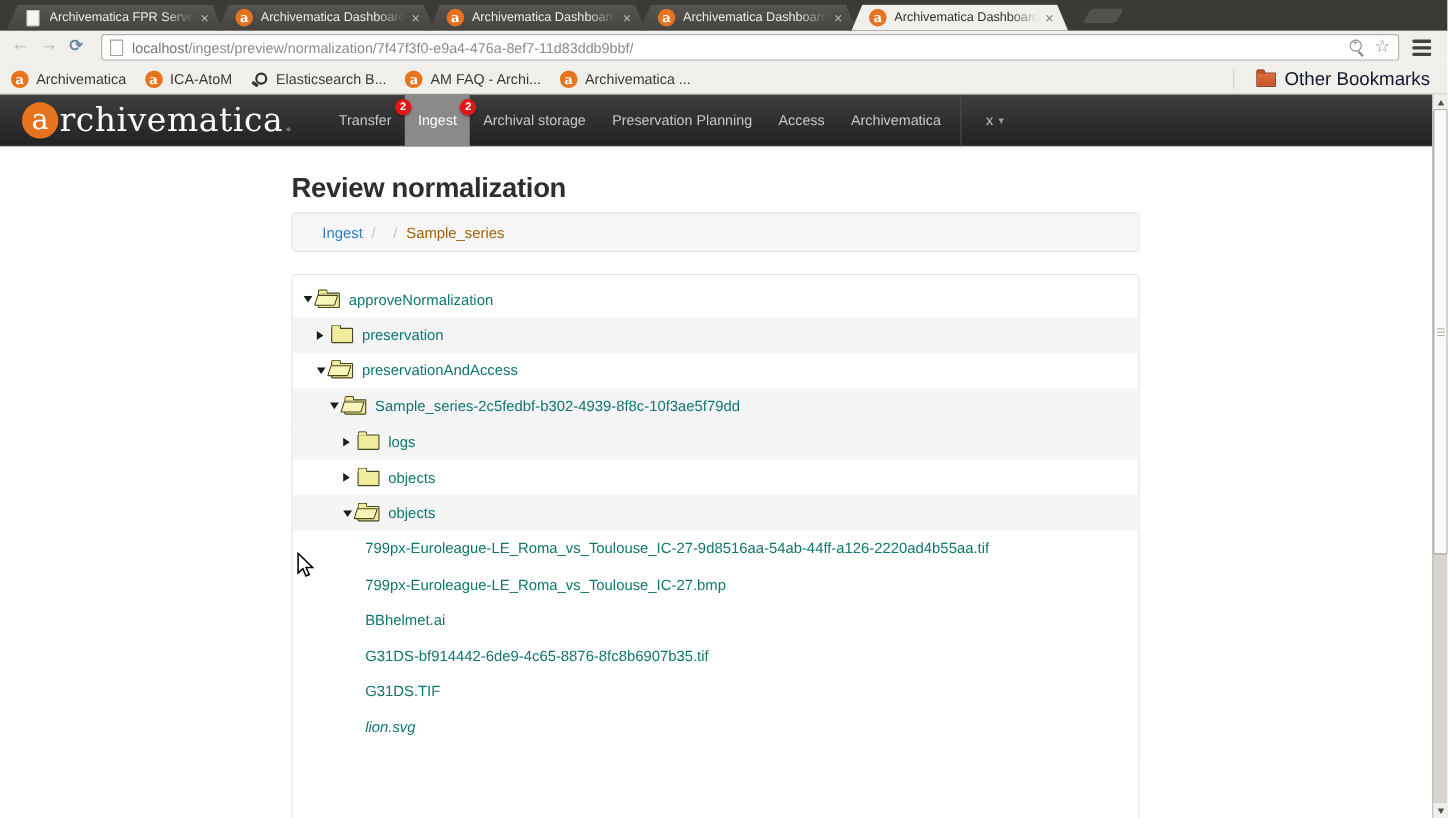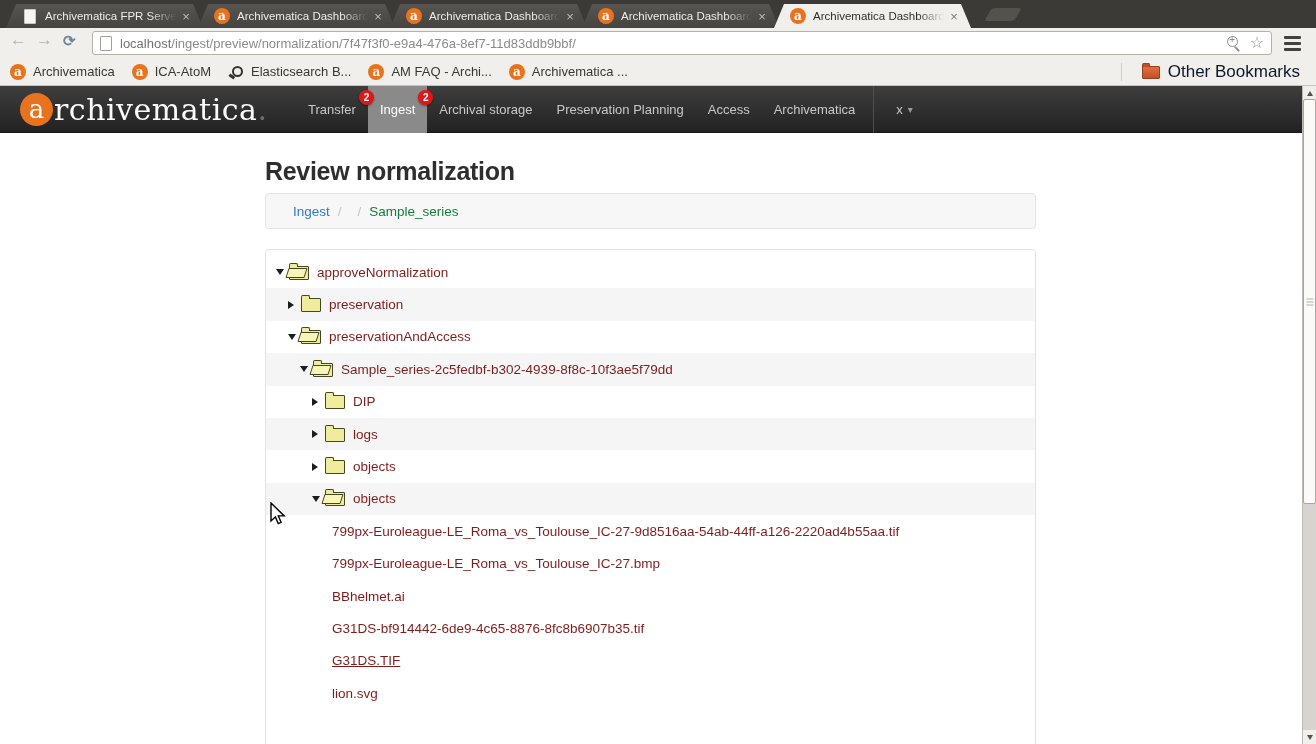--- a/index.html
+++ b/index.html
@@ -85,25 +85,25 @@
   .nav-divider{width:1px;background:#4e4e4e;margin:0 10px 0 6px}
   .nav-caret{font-size:10px;margin-left:5px;color:#9a9a9a}
 
   
   .page-title{position:absolute;left:265px;top:157px;font-size:25px;font-weight:bold;color:#2e2e2e;letter-spacing:-.3px}
   .breadcrumb{position:absolute;left:265px;top:193px;width:771px;height:36px;background:#f7f7f7;
        border:1px solid #e4e4e4;border-radius:4px;box-sizing:border-box;display:flex;align-items:center;
        padding-left:27px;font-size:13.5px}
   .crumb-link{color:#2f7cc4;cursor:pointer}
   .crumb-sep{color:#c4c4c4;margin:0 8px}
-  .crumb-current{color:#15803d}
+  .crumb-current{color:#a16207}
 
   .tree-panel{position:absolute;left:265px;top:249px;width:771px;height:600px;background:#fff;
        border:1px solid #e2e2e2;border-radius:4px;box-sizing:border-box;padding-top:6px;overflow:hidden}
-  .tree-row{height:32.4px;display:flex;align-items:center;font-size:13.5px;color:#7f1d1d;box-sizing:border-box;cursor:pointer}
+  .tree-row{height:32.4px;display:flex;align-items:center;font-size:13.5px;color:#0f766e;box-sizing:border-box;cursor:pointer}
   .tree-row.shaded{background:#f5f5f5}
   .tri{width:9px;flex:0 0 9px;margin-right:4px;display:flex;align-items:center}
   .tri-down{width:0;height:0;border-left:4.5px solid transparent;border-right:4.5px solid transparent;border-top:6px solid #1c1c1c}
   .tri-right{width:0;height:0;border-top:4.5px solid transparent;border-bottom:4.5px solid transparent;border-left:6px solid #1c1c1c}
   .folder{position:relative;width:18px;height:12px;flex:0 0 18px;background:#efec9e;
        border:1px solid #45451f;border-radius:1px;margin-top:1px}
   .folder::before{content:"";position:absolute;left:-1px;top:-4px;width:7px;height:3px;background:#efec9e;
        border:1px solid #45451f;border-bottom:none;border-radius:2px 2px 0 0}
   .folder.open::after{content:"";position:absolute;left:-3px;top:1px;width:17px;height:8px;background:#f8f5b8;
        border:1px solid #45451f;transform:skewX(-18deg);border-radius:1px}
@@ -299,27 +299,20 @@
     <span class="folder open"></span>
     <span class="tree-label">preservationAndAccess</span>
   </div>
     <div class="tree-row shaded" style="padding-left: 34px;">
     <span class="tri">
         <i class="tri-down"></i>
       </span>
     <span class="folder open"></span>
     <span class="tree-label">Sample_series-2c5fedbf-b302-4939-8f8c-10f3ae5f79dd</span>
   </div>
-    <div class="tree-row" style="padding-left: 46px;">
-    <span class="tri">
-        <i class="tri-right"></i>
-      </span>
-    <span class="folder"></span>
-    <span class="tree-label">DIP</span>
-  </div>
     <div class="tree-row shaded" style="padding-left: 46px;">
     <span class="tri">
         <i class="tri-right"></i>
       </span>
     <span class="folder"></span>
     <span class="tree-label">logs</span>
   </div>
     <div class="tree-row" style="padding-left: 46px;">
     <span class="tri">
         <i class="tri-right"></i>
@@ -343,25 +336,25 @@
     <span class="tree-label">799px-Euroleague-LE_Roma_vs_Toulouse_IC-27.bmp</span>
   </div>
     <div class="tree-row" style="padding-left: 58px;">
 
     <span class="tree-label">BBhelmet.ai</span>
   </div>
     <div class="tree-row" style="padding-left: 58px;">
 
     <span class="tree-label">G31DS-bf914442-6de9-4c65-8876-8fc8b6907b35.tif</span>
   </div>
-    <div class="tree-row" style="padding-left: 58px; text-decoration: underline;">
+    <div class="tree-row" style="padding-left: 58px;">
 
     <span class="tree-label">G31DS.TIF</span>
   </div>
-    <div class="tree-row" style="padding-left: 58px;">
+    <div class="tree-row" style="padding-left: 58px; font-style: italic;">
 
     <span class="tree-label">lion.svg</span>
   </div>
   </div>
 
 <svg class="mouse-cursor" width="20" height="24" viewBox="0 0 20 24">
   <path d="M3,1 L3,19 L7.4,15 L10.2,21.6 L13.1,20.3 L10.3,13.9 L16.2,13.9 Z" fill="#fff" stroke="#000" stroke-width="1.4"></path>
 </svg>
 
 <div class="scrollbar">

